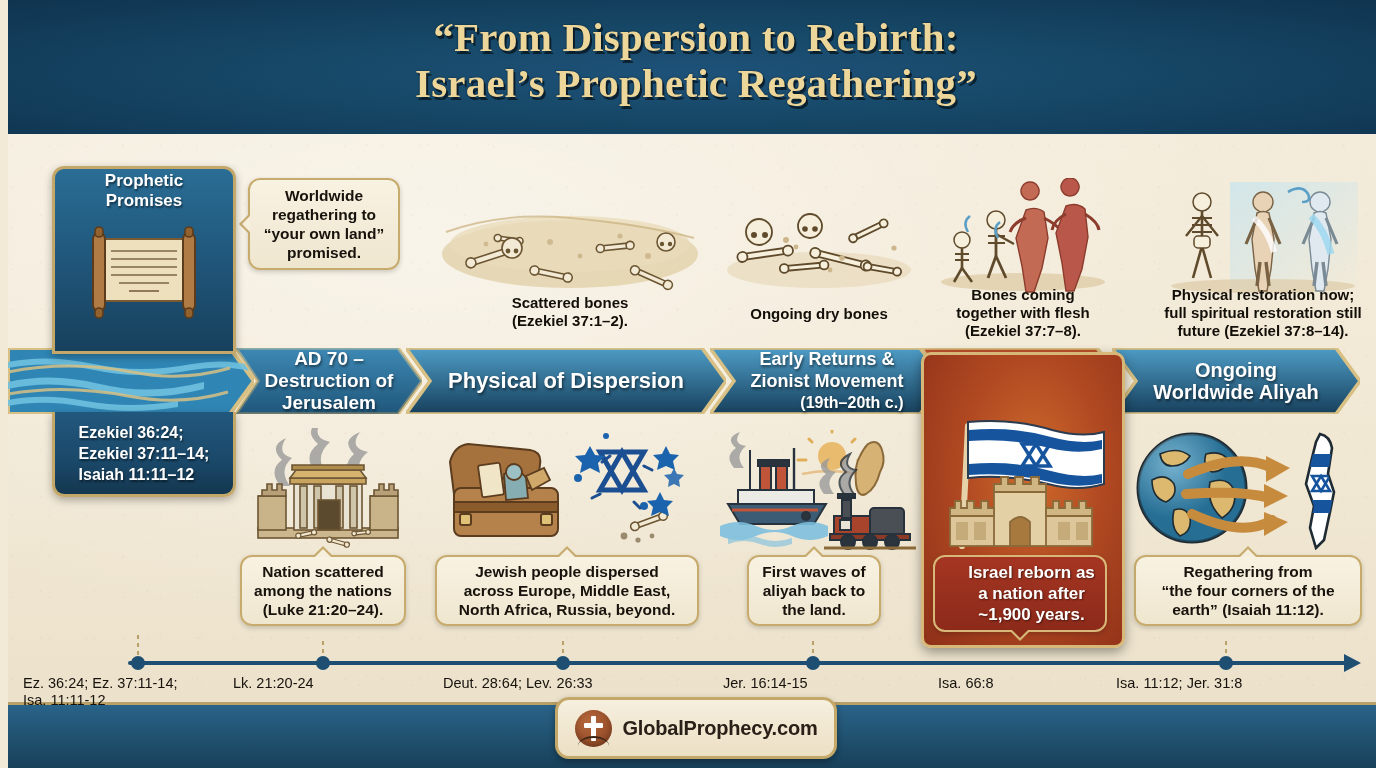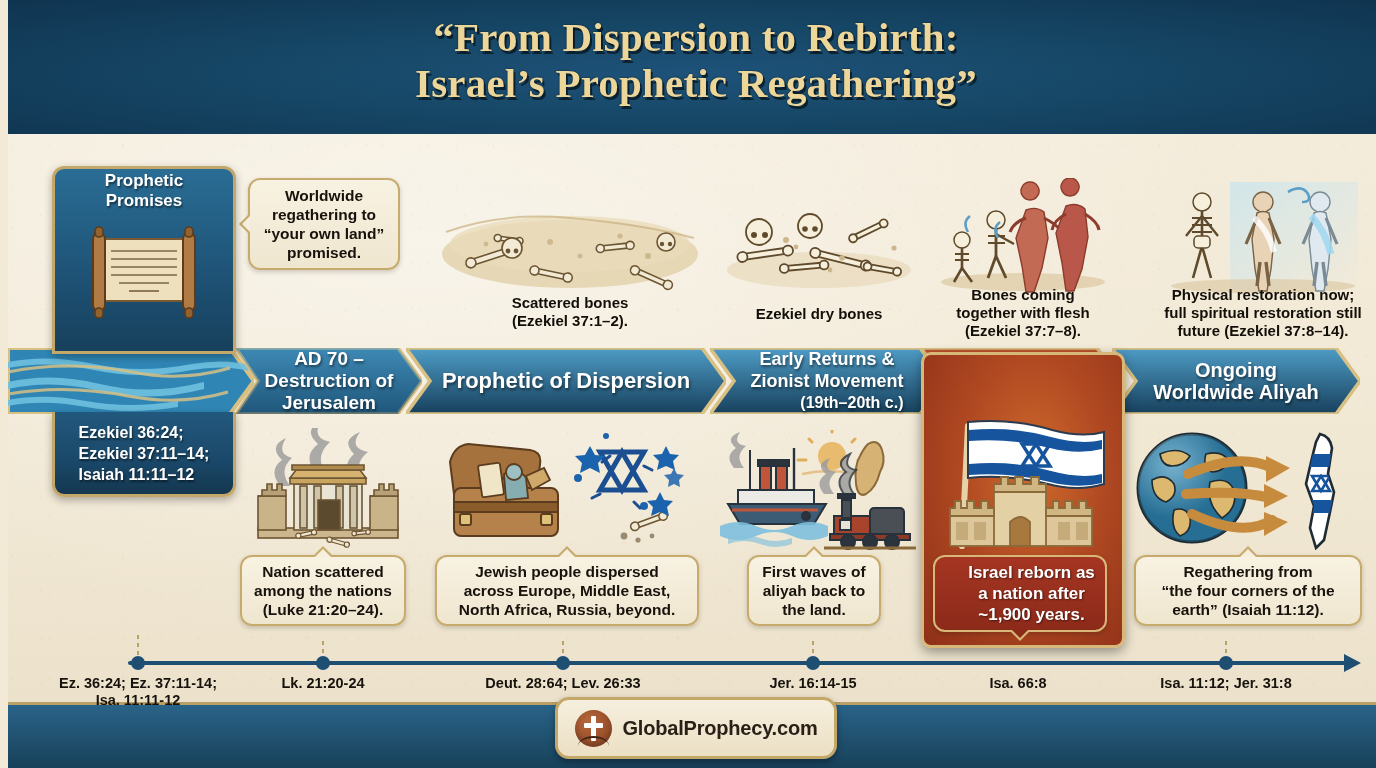--- a/index.html
+++ b/index.html
@@ -190,21 +190,21 @@
   
   .axis{position:absolute;left:0;top:655px;width:1376px;height:48px;z-index:4;}
   .axisline{position:absolute;left:120px;top:6px;width:1222px;height:4px;background:#1e4f73;border-radius:2px;}
   .axisarrow{
     position:absolute;left:1336px;top:-1px;width:0;height:0;
     border-top:9px solid transparent;border-bottom:9px solid transparent;border-left:17px solid #1e4f73;
   }
   .dot{position:absolute;top:1px;width:14px;height:14px;border-radius:50%;background:#1e4f73;transform:translateX(-50%);}
   .alabel{
     position:absolute;top:20px;transform:translateX(-50%);
-    text-align:center;font-size:14.5px;font-weight:bold;color:#17120c;line-height:17px;white-space:pre-line;
+    font-size:14.5px;font-weight:normal;color:#17120c;line-height:17px;white-space:pre-line;
   }
   .stem{position:absolute;width:2px;background:repeating-linear-gradient(180deg,#b9a066 0 4px,transparent 4px 8px);transform:translateX(-50%);}
 </style>
 </head>
 <body>
 
 <div id="stage">
 
   <div class="header">
     <div class="ttl">
@@ -369,21 +369,21 @@
       <path d="M146 35 q6 -3 12 0 l5 26 -3 30 -4 22 h-8 l-4 -22 -3 -30 z"></path>
       <path d="M146 40 L135 66 M158 40 L169 66" fill="none" stroke-width="3.2"></path>
       <path d="M149 84 L146 108 M155 84 L158 108" fill="none" stroke-width="3.4"></path>
     </g>
     <path d="M143 38 q14 14 20 38" stroke="#9fd8f0" stroke-width="7" fill="none" opacity=".85"></path>
     <path d="M120 14 q14 -8 20 2 q4 8 -6 8" stroke="#5b9fc7" stroke-width="2.6" fill="none"></path>
   </svg>
 
   <div class="cap" style="left:432px;top:294px;width:260px;white-space:pre-line">Scattered bones
 (Ezekiel 37:1–2).</div>
-  <div class="cap" style="left:716px;top:305px;width:190px;white-space:pre-line">Ezekiel dry bones</div>
+  <div class="cap" style="left:716px;top:305px;width:190px;white-space:pre-line">Ongoing dry bones</div>
   <div class="cap" style="left:920px;top:286px;width:190px;white-space:pre-line">Bones coming
 together with flesh
 (Ezekiel 37:7–8).</div>
   <div class="cap" style="left:1136px;top:286px;width:238px;white-space:pre-line">Physical restoration now;
 full spiritual restoration still
 future (Ezekiel 37:8–14).</div>
 
   <div class="promises">
     <div class="ph" style="white-space:pre-line">Prophetic
 Promises</div>
@@ -456,21 +456,21 @@
       <svg viewBox="0 0 320 66" preserveAspectRatio="none">
         <path d="M0 0 H296 L320 33 L296 66 H0 L24 33 Z" fill="url(#gradB)"></path>
         <path d="M0 0 H296 L320 33 L296 66 H0 L24 33 Z" fill="none" stroke="#d8c084" stroke-width="3.5"></path>
         <defs>
             <linearGradient id="gradB" x1="0" y1="0" x2="0" y2="1">
               <stop offset="0" stop-color="#4e9cc6"></stop>
               <stop offset="1" stop-color="#17405c"></stop>
             </linearGradient>
           </defs>
       </svg>
-      <div class="stxt" style="font-size:22px">Prophetic of Dispersion</div>
+      <div class="stxt" style="font-size:22px">Physical of Dispersion</div>
     </div>
 
     <div class="seg" style="left:702px;width:234px">
       <svg viewBox="0 0 234 66" preserveAspectRatio="none">
         <path d="M0 0 H210 L234 33 L210 66 H0 L24 33 Z" fill="url(#gradC)"></path>
         <path d="M0 0 H210 L234 33 L210 66 H0 L24 33 Z" fill="none" stroke="#d8c084" stroke-width="3.5"></path>
         <defs>
             <linearGradient id="gradC" x1="0" y1="0" x2="0" y2="1">
               <stop offset="0" stop-color="#4e9cc6"></stop>
               <stop offset="1" stop-color="#17405c"></stop>

